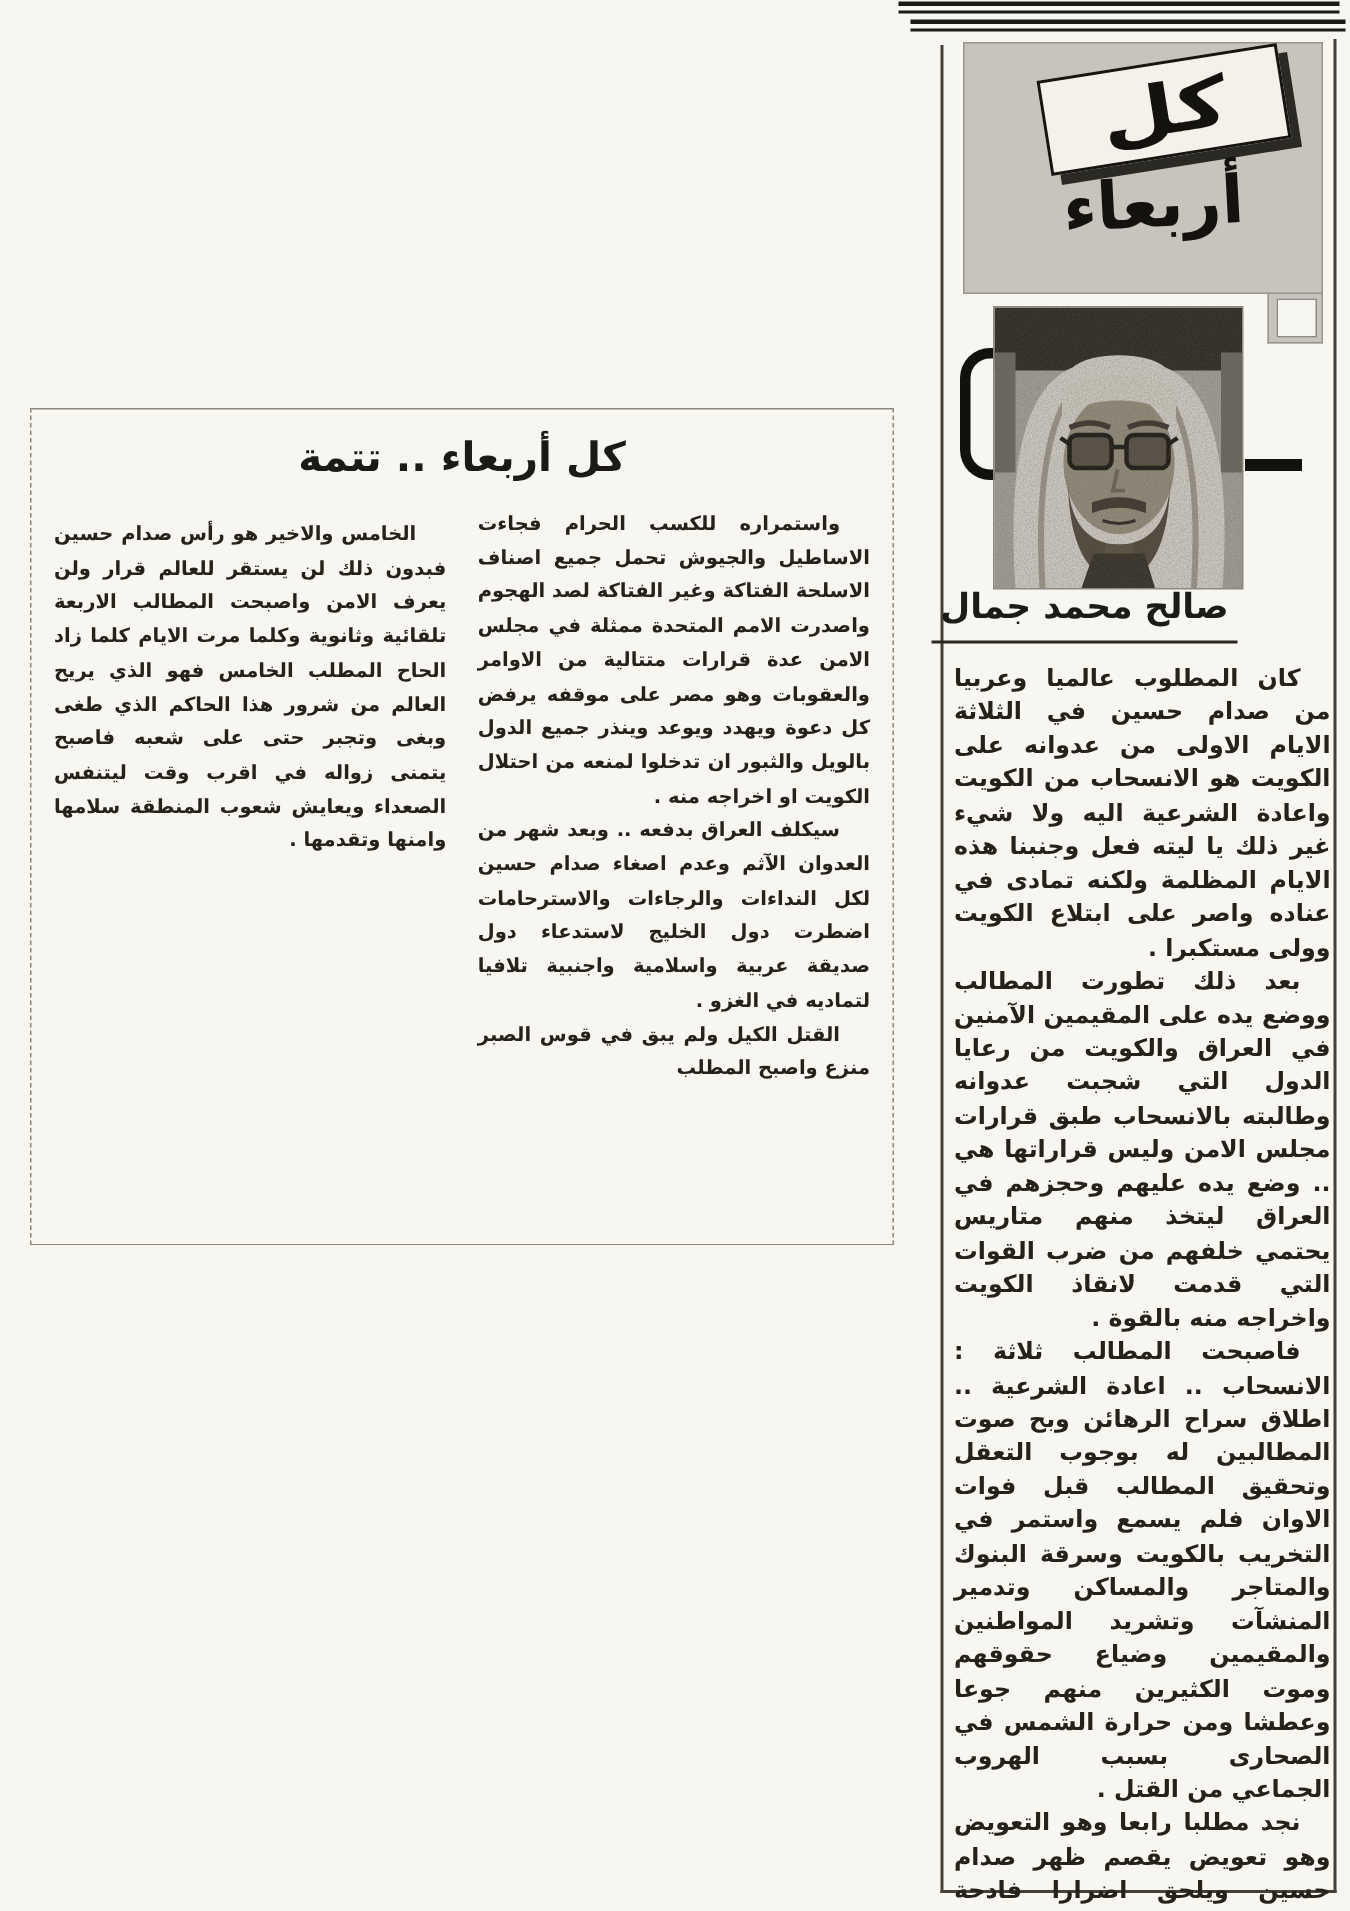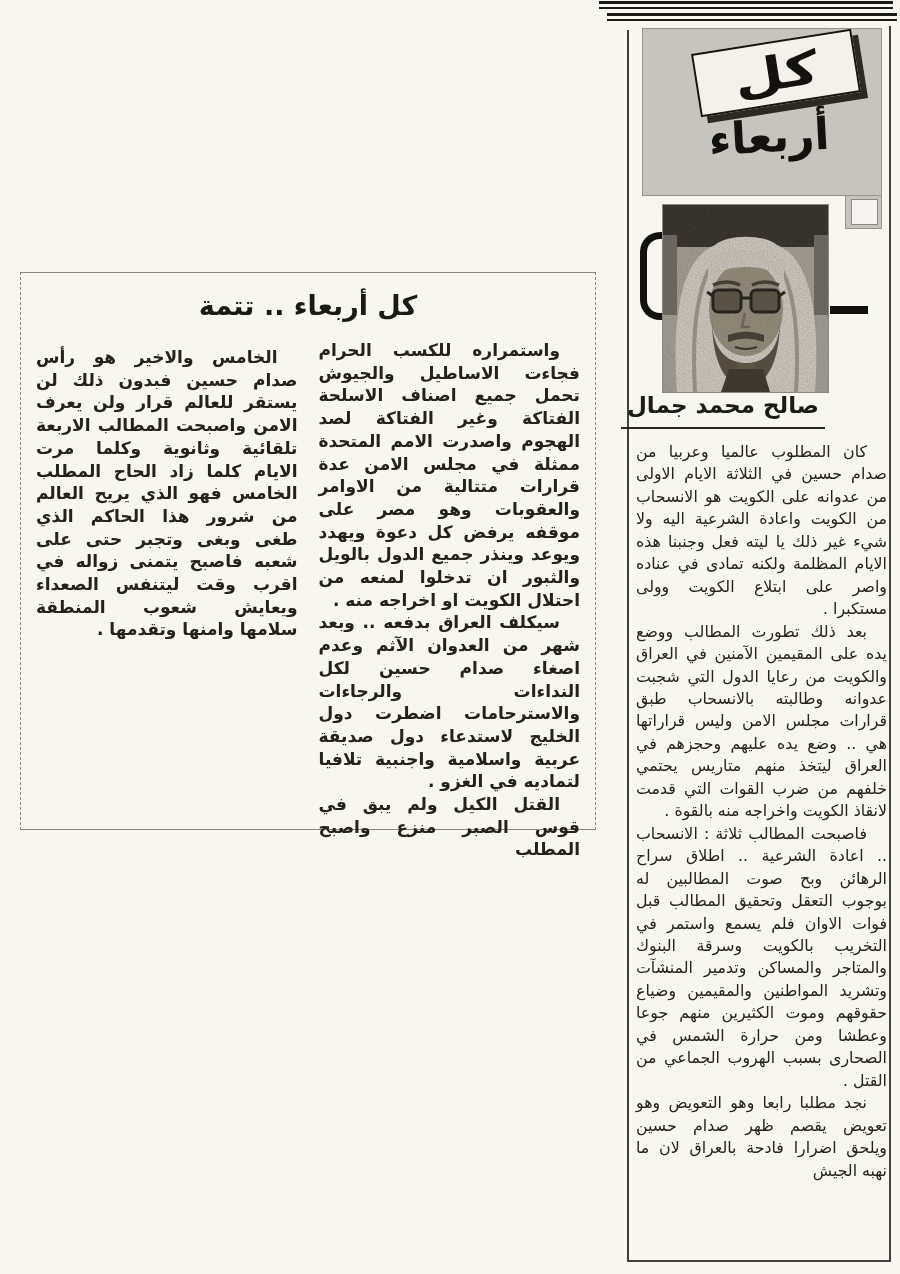--- a/index.html
+++ b/index.html
@@ -38,31 +38,31 @@
     background:#b3aea6; outline:1px solid #8d897f; }
   .photo svg { display:block; width:100%; height:100%; }
   .photo-dash { position:absolute; left:830px; top:306px; width:38px; height:8px; background:#13110d; }
   
   .author-name { position:absolute; left:595px; top:392px; width:256px; text-align:center; direction:rtl; }
   .author-name span { display:inline-block; font-size:23px; font-weight:800; color:#1d1b16;
     padding:0 6px 9px; border-bottom:2px solid #2b2822; letter-spacing:1px; }
   
   .col-body { position:absolute; left:636px; top:441px; width:251px;
     direction:rtl; text-align:justify; }
-  .col-body p { font-size:15.8px; line-height:22.45px; font-weight:400; color:#25221c;
+  .col-body p { font-size:15.8px; line-height:22.45px; font-weight:700; color:#25221c;
     text-indent:20px; }
   
   .box-article { position:absolute; left:20px; top:272px; width:576px; height:558px;
     border:1px solid #8a867c; border-left-style:dashed; border-right-style:dashed; }
   .box-title { margin-top:17px; text-align:center; direction:rtl;
     font-size:27px; font-weight:800; color:#1c1a15; letter-spacing:1px; }
   .box-cols { position:absolute; left:0; top:66px; width:100%; padding:0 15px;
     display:flex; flex-direction:row-reverse; gap:21px; }
   .box-col { width:262px; direction:rtl; text-align:justify; }
-  .box-col p { font-size:17px; line-height:22.7px; font-weight:700; color:#25221c; text-indent:20px; }
+  .box-col p { font-size:13px; line-height:22.7px; font-weight:700; color:#25221c; text-indent:20px; }
   .box-col.second { padding-top:7px; }
 </style>
 </head>
 <body>
 
 <div class="page">
 
   <div class="dbl-rule rule-outer"></div>
   <div class="dbl-rule rule-inner"></div>
 

